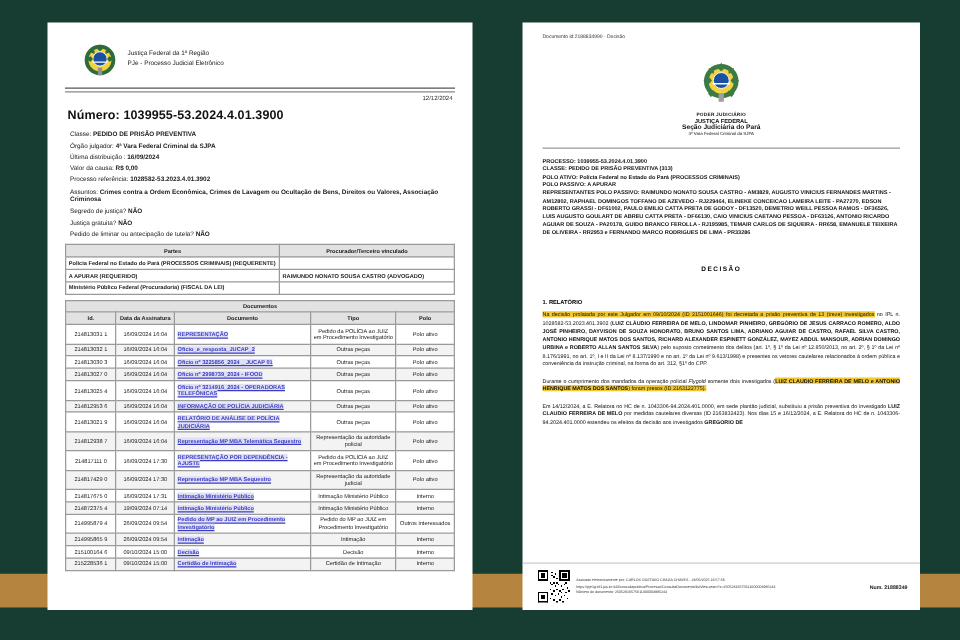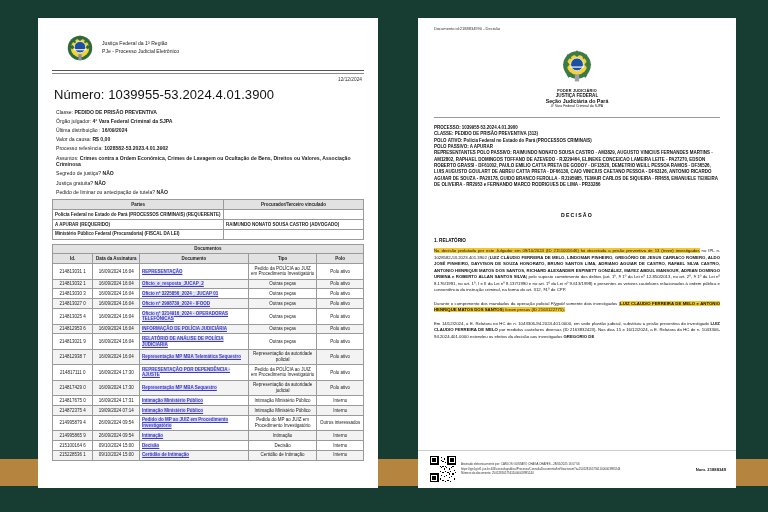--- a/index.html
+++ b/index.html
@@ -22,21 +22,21 @@
     background: #ffffff;
     overflow: hidden;
     padding: 12px 14px 0 14px;
   }
   .brasao-row { display: flex; align-items: center; gap: 8px; padding: 4px 0 6px 14px; }
   .brasao { width: 28px; height: 28px; flex: none; }
   .brasao-txt { font-size: 5.1px; line-height: 1.55; color: #222; }
   .hr-dbl { border-top: 1.4px solid #555; margin: 2px 0 0 0; }
   .hr-thin { border-top: 0.6px solid #888; margin: 1.5px 0 3px 0; }
   .datestamp { text-align: right; font-size: 4.8px; color: #333; padding-right: 2px; margin-bottom: 5px; }
-  .numero { font-size: 13px; font-weight: normal; color: #111; margin: 0 0 7px 2px; letter-spacing: .1px; }
+  .numero { font-size: 10px; font-weight: bold; color: #111; margin: 0 0 7px 2px; letter-spacing: .1px; }
   .kv { font-size: 5.1px; color: #222; margin: 0 0 2.6px 4px; line-height: 1.3; }
   .kv b { font-weight: bold; }
   .kv-wrap { margin-left: 0px; }
 
   table.tbl { width: 100%; border-collapse: collapse; margin-top: 4px; }
   table.tbl td, table.tbl th {
     border: 0.5px solid #9a9a9a; font-size: 4.5px; padding: 1.6px 2px;
     color: #1a1a1a; vertical-align: middle; line-height: 1.25;
   }
   table.tbl th { background: #e2e2e2; font-weight: bold; text-align: center; }

